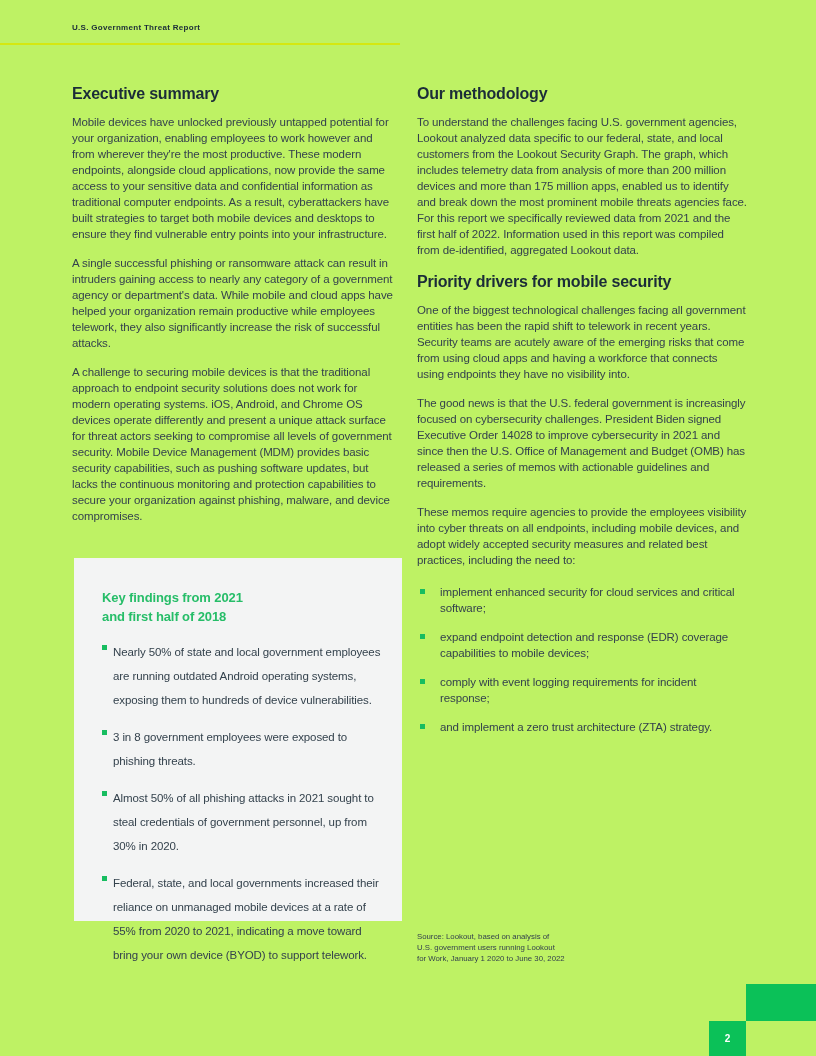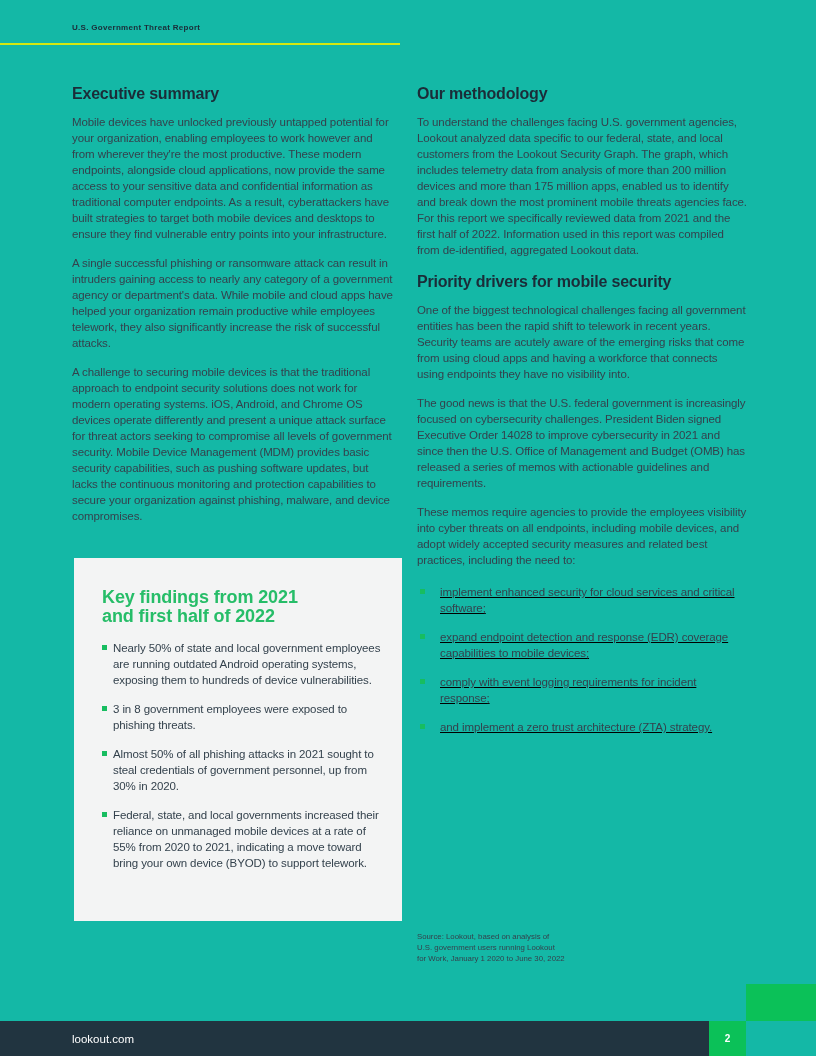--- a/index.html
+++ b/index.html
@@ -1,18 +1,18 @@
 <!DOCTYPE html>
 <html><head>
 <meta charset="utf-8">
 <style>
   html,body { margin:0; padding:0; background:#e8e8e8; }
   .page {
     position:relative; width:816px; height:1056px; margin:0 auto;
-    background:#14b8a6; overflow:hidden;
+    background:#bef264; overflow:hidden;
     font-family:"Liberation Sans", sans-serif;
     -webkit-font-smoothing:antialiased;
   }
   .header-label {
     position:absolute; left:72px; top:23px;
     font-size:8px; letter-spacing:0.3px; color:#1b2c38; font-weight:bold;
   }
   .header-rule {
     position:absolute; left:0; top:43px; width:400px; height:2px;
     background:#d5e810;
@@ -28,34 +28,34 @@
   p.body {
     margin:0 0 13px 0; font-size:11.5px; line-height:16px;
     color:#34424d; letter-spacing:-0.1px;
   }
   
   .findings-box {
     position:absolute; left:74px; top:558px; width:328px; height:363px;
     background:#f3f4f4; box-sizing:border-box; padding:30px 21px 0 28px;
   }
   .findings-heading {
-    color:#26bd68; font-size:18px; line-height:19px; font-weight:bold;
+    color:#26bd68; font-size:13px; line-height:19px; font-weight:bold;
     margin:0 0 14px 0; letter-spacing:-0.1px;
   }
   .kf-item { display:flex; margin-bottom:13px; }
   .kf-sq {
     flex:none; width:5px; height:5px; margin-top:5px; background:#17bd60;
   }
   .kf-txt {
-    margin-left:6px; width:268px; font-size:11.5px; line-height:16px;
+    margin-left:6px; width:268px; font-size:11.5px; line-height:24px;
     color:#34424d; letter-spacing:-0.1px;
   }
   
   .req-list { margin-top:16px; }
-  .req-item { display:flex; margin-bottom:13px;text-decoration:underline; }
+  .req-item { display:flex; margin-bottom:13px; }
   .req-sq {
     flex:none; width:5px; height:5px; margin:5px 0 0 3px; background:#17bd60;
   }
   .req-txt {
     margin-left:15px; width:298px; font-size:11.5px; line-height:16px;
     color:#34424d; letter-spacing:-0.1px;
   }
   .source-note {
     position:absolute; left:417px; top:931px;
     font-size:7.8px; line-height:11px; color:#34424d;
@@ -87,21 +87,21 @@
   <div class="col col-left">
     <h2 class="section">Executive summary</h2>
     <p class="body">Mobile devices have unlocked previously untapped potential for your organization, enabling employees to work however and from wherever they're the most productive. These modern endpoints, alongside cloud applications, now provide the same access to your sensitive data and confidential information as traditional computer endpoints. As a result, cyberattackers have built strategies to target both mobile devices and desktops to ensure they find vulnerable entry points into your infrastructure.</p>
     <p class="body">A single successful phishing or ransomware attack can result in intruders gaining access to nearly any category of a government agency or department's data. While mobile and cloud apps have helped your organization remain productive while employees telework, they also significantly increase the risk of successful attacks.</p>
     <p class="body">A challenge to securing mobile devices is that the traditional approach to endpoint security solutions does not work for modern operating systems. iOS, Android, and Chrome OS devices operate differently and present a unique attack surface for threat actors seeking to compromise all levels of government security. Mobile Device Management (MDM) provides basic security capabilities, such as pushing software updates, but lacks the continuous monitoring and protection capabilities to secure your organization against phishing, malware, and device compromises.</p>
   </div>
 
   <div class="findings-box">
     <div class="findings-heading">
       <div>Key findings from 2021</div>
-      <div>and first half of 2022</div>
+      <div>and first half of 2018</div>
     </div>
     <div class="kf-item">
       <span class="kf-sq"></span>
       <span class="kf-txt">Nearly 50% of state and local government employees are running outdated Android operating systems, exposing them to hundreds of device vulnerabilities.</span>
     </div>
     <div class="kf-item">
       <span class="kf-sq"></span>
       <span class="kf-txt">3 in 8 government employees were exposed to phishing threats.</span>
     </div>
     <div class="kf-item">
@@ -143,18 +143,15 @@
     </div>
   </div>
 
   <div class="source-note">
     <div>Source: Lookout, based on analysis of</div>
     <div>U.S. government users running Lookout</div>
     <div>for Work, January 1 2020 to June 30, 2022</div>
   </div>
 
   <div class="corner-rect"></div>
-  <div class="footer-bar">
-    <span class="footer-site">lookout.com</span>
-  </div>
   <div class="page-square">2</div>
 
 </div>
 
 </body></html>

